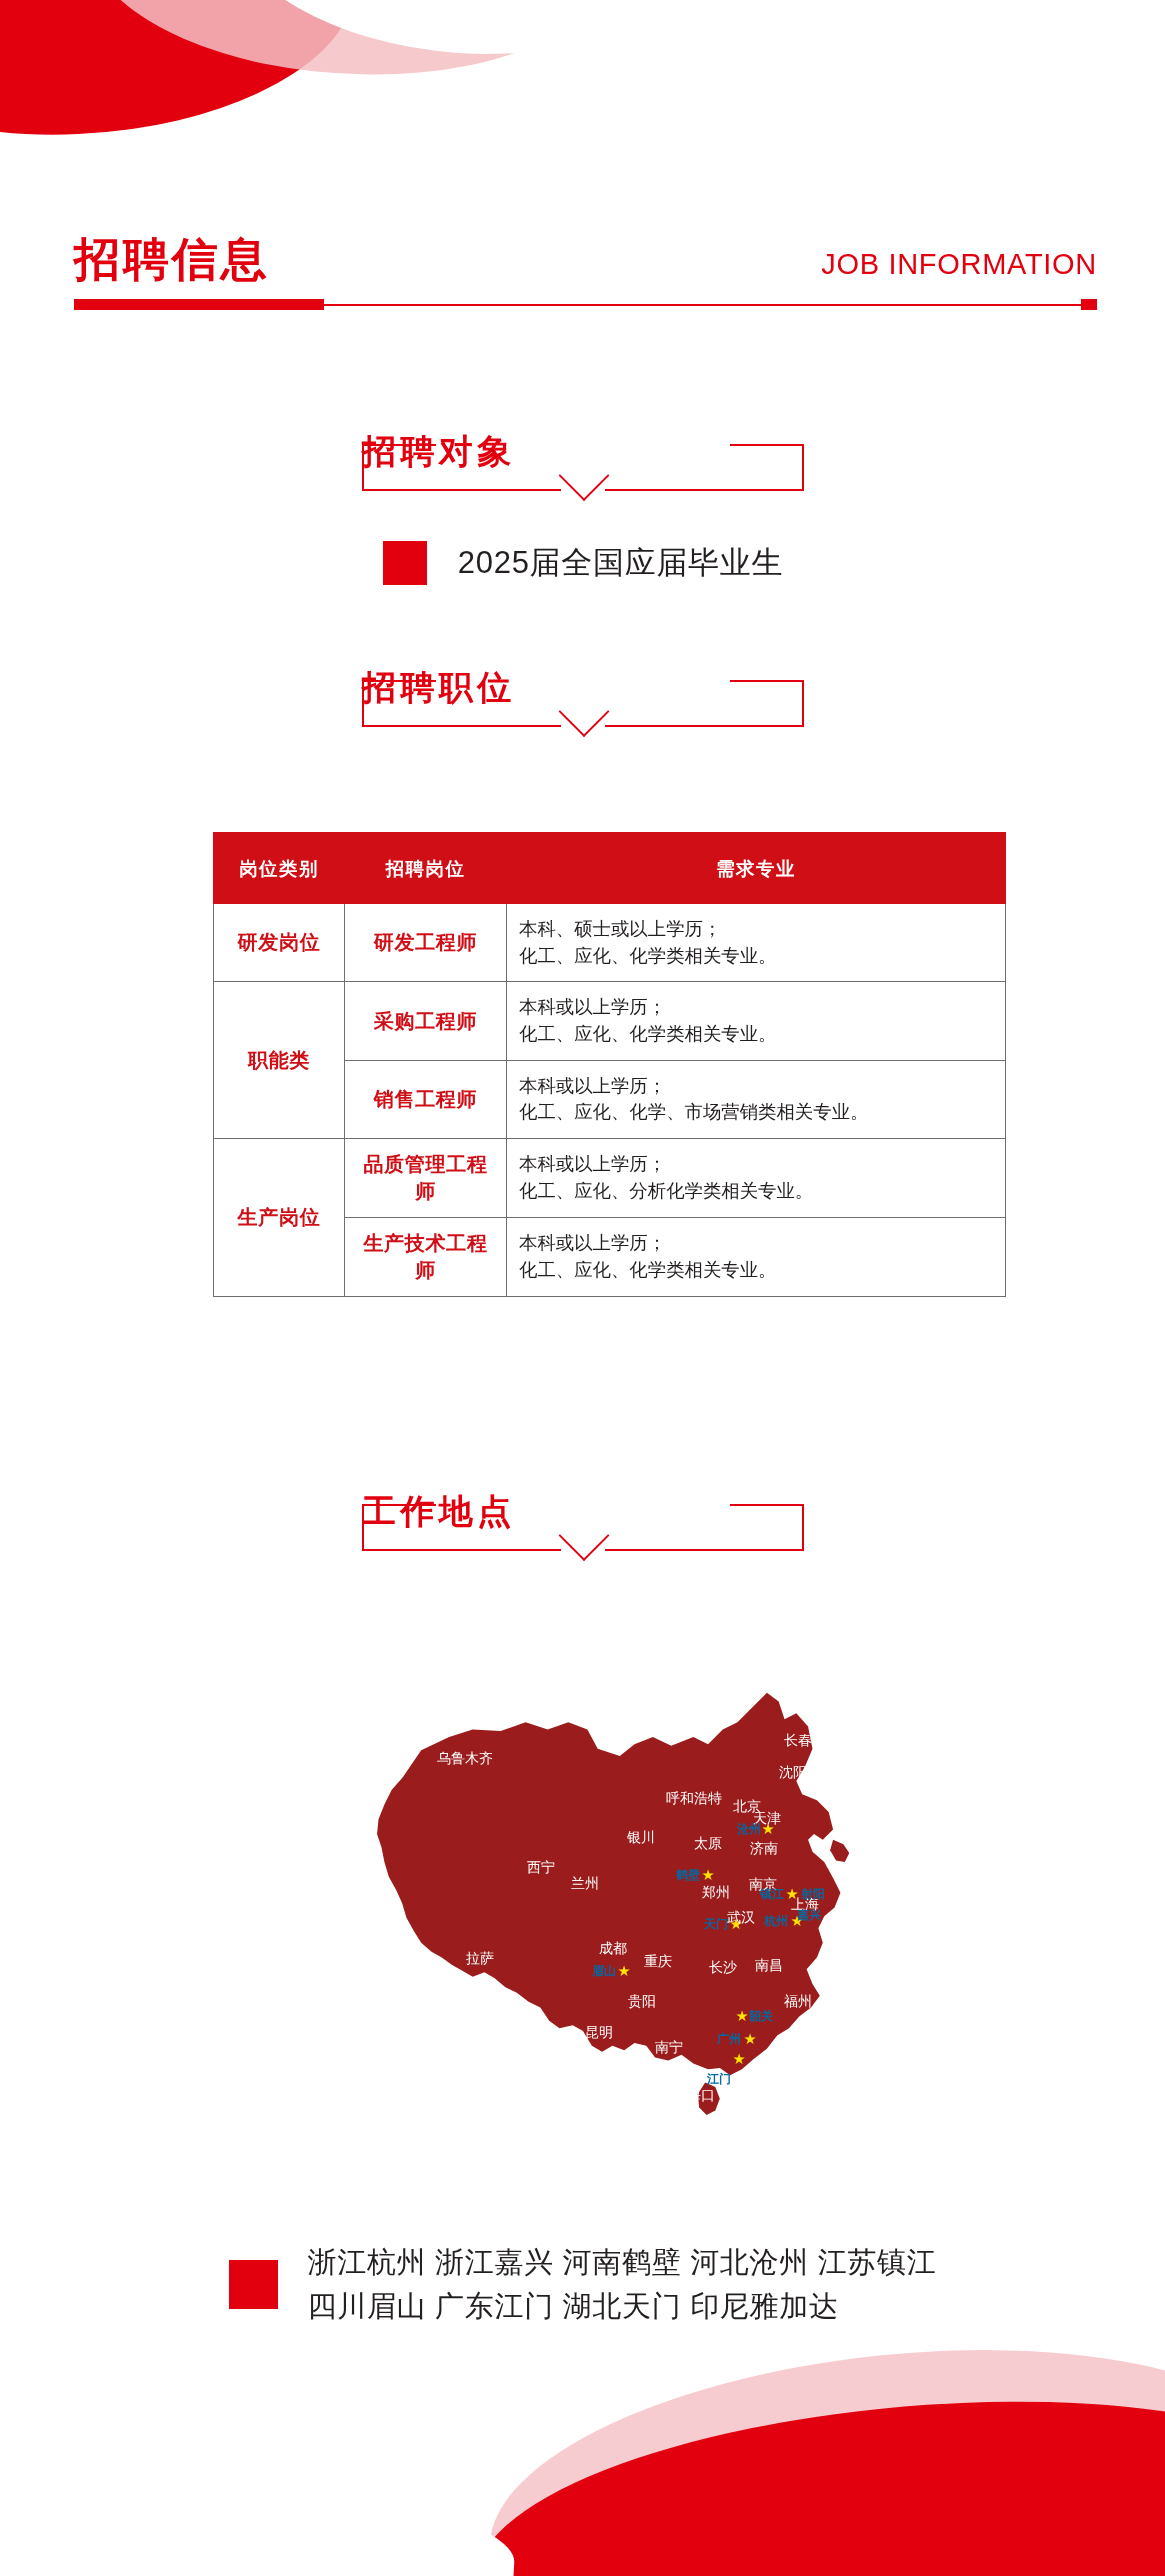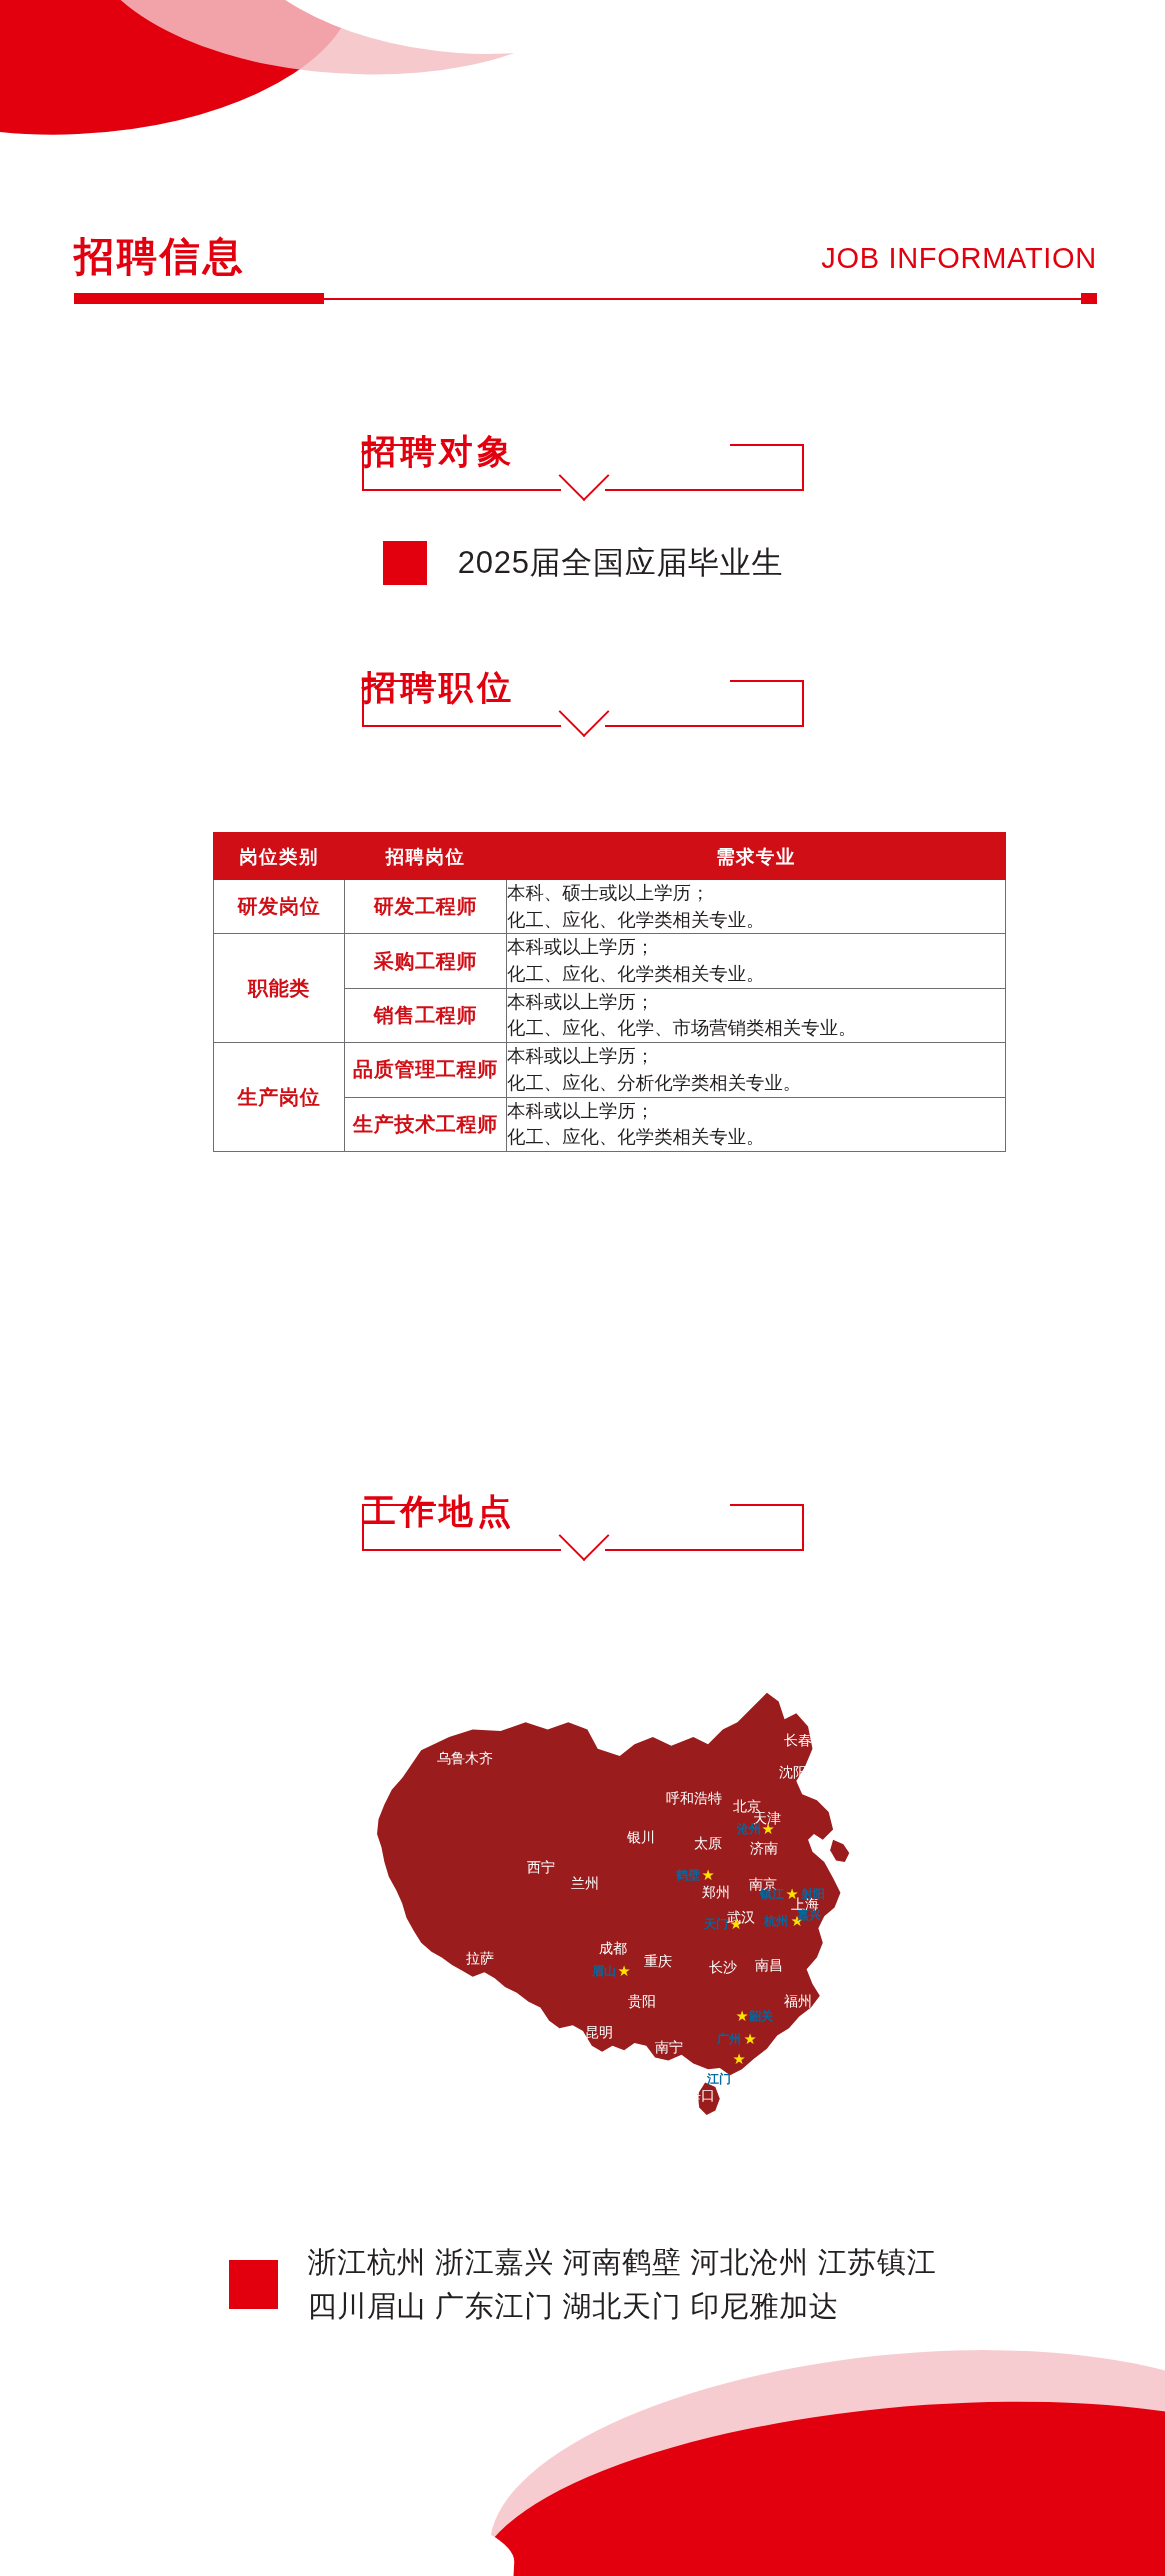--- a/index.html
+++ b/index.html
@@ -87,21 +87,21 @@
     top: 236px;
     left: 74px;
     width: 1023px;
   }
   .header-row {
     display: flex;
     align-items: flex-end;
     justify-content: space-between;
   }
   .header-cn {
-    font-size: 40px;
+    font-size: 46px;
     font-weight: bold;
     color: #e2000f;
     letter-spacing: 2.9px;
     line-height: 1;
   }
   .header-en {
     font-size: 29px;
     color: #e2000f;
     letter-spacing: 0.7px;
     line-height: 1;
@@ -224,21 +224,21 @@
     left: 213px;
     width: 793px;
   }
   table.jobs {
     border-collapse: collapse;
     width: 100%;
     table-layout: fixed;
   }
   table.jobs th, table.jobs td {
     border: 1.5px solid #6d6e71;
-    padding: 0;
+    padding: 12px;
   }
   table.jobs thead th {
     background: #d00e16;
     color: #ffffff;
     font-size: 18.4px;
     font-weight: bold;
     height: 46px;
     letter-spacing: 1.5px;
     text-align: center;
     border-color: #d00e16;

